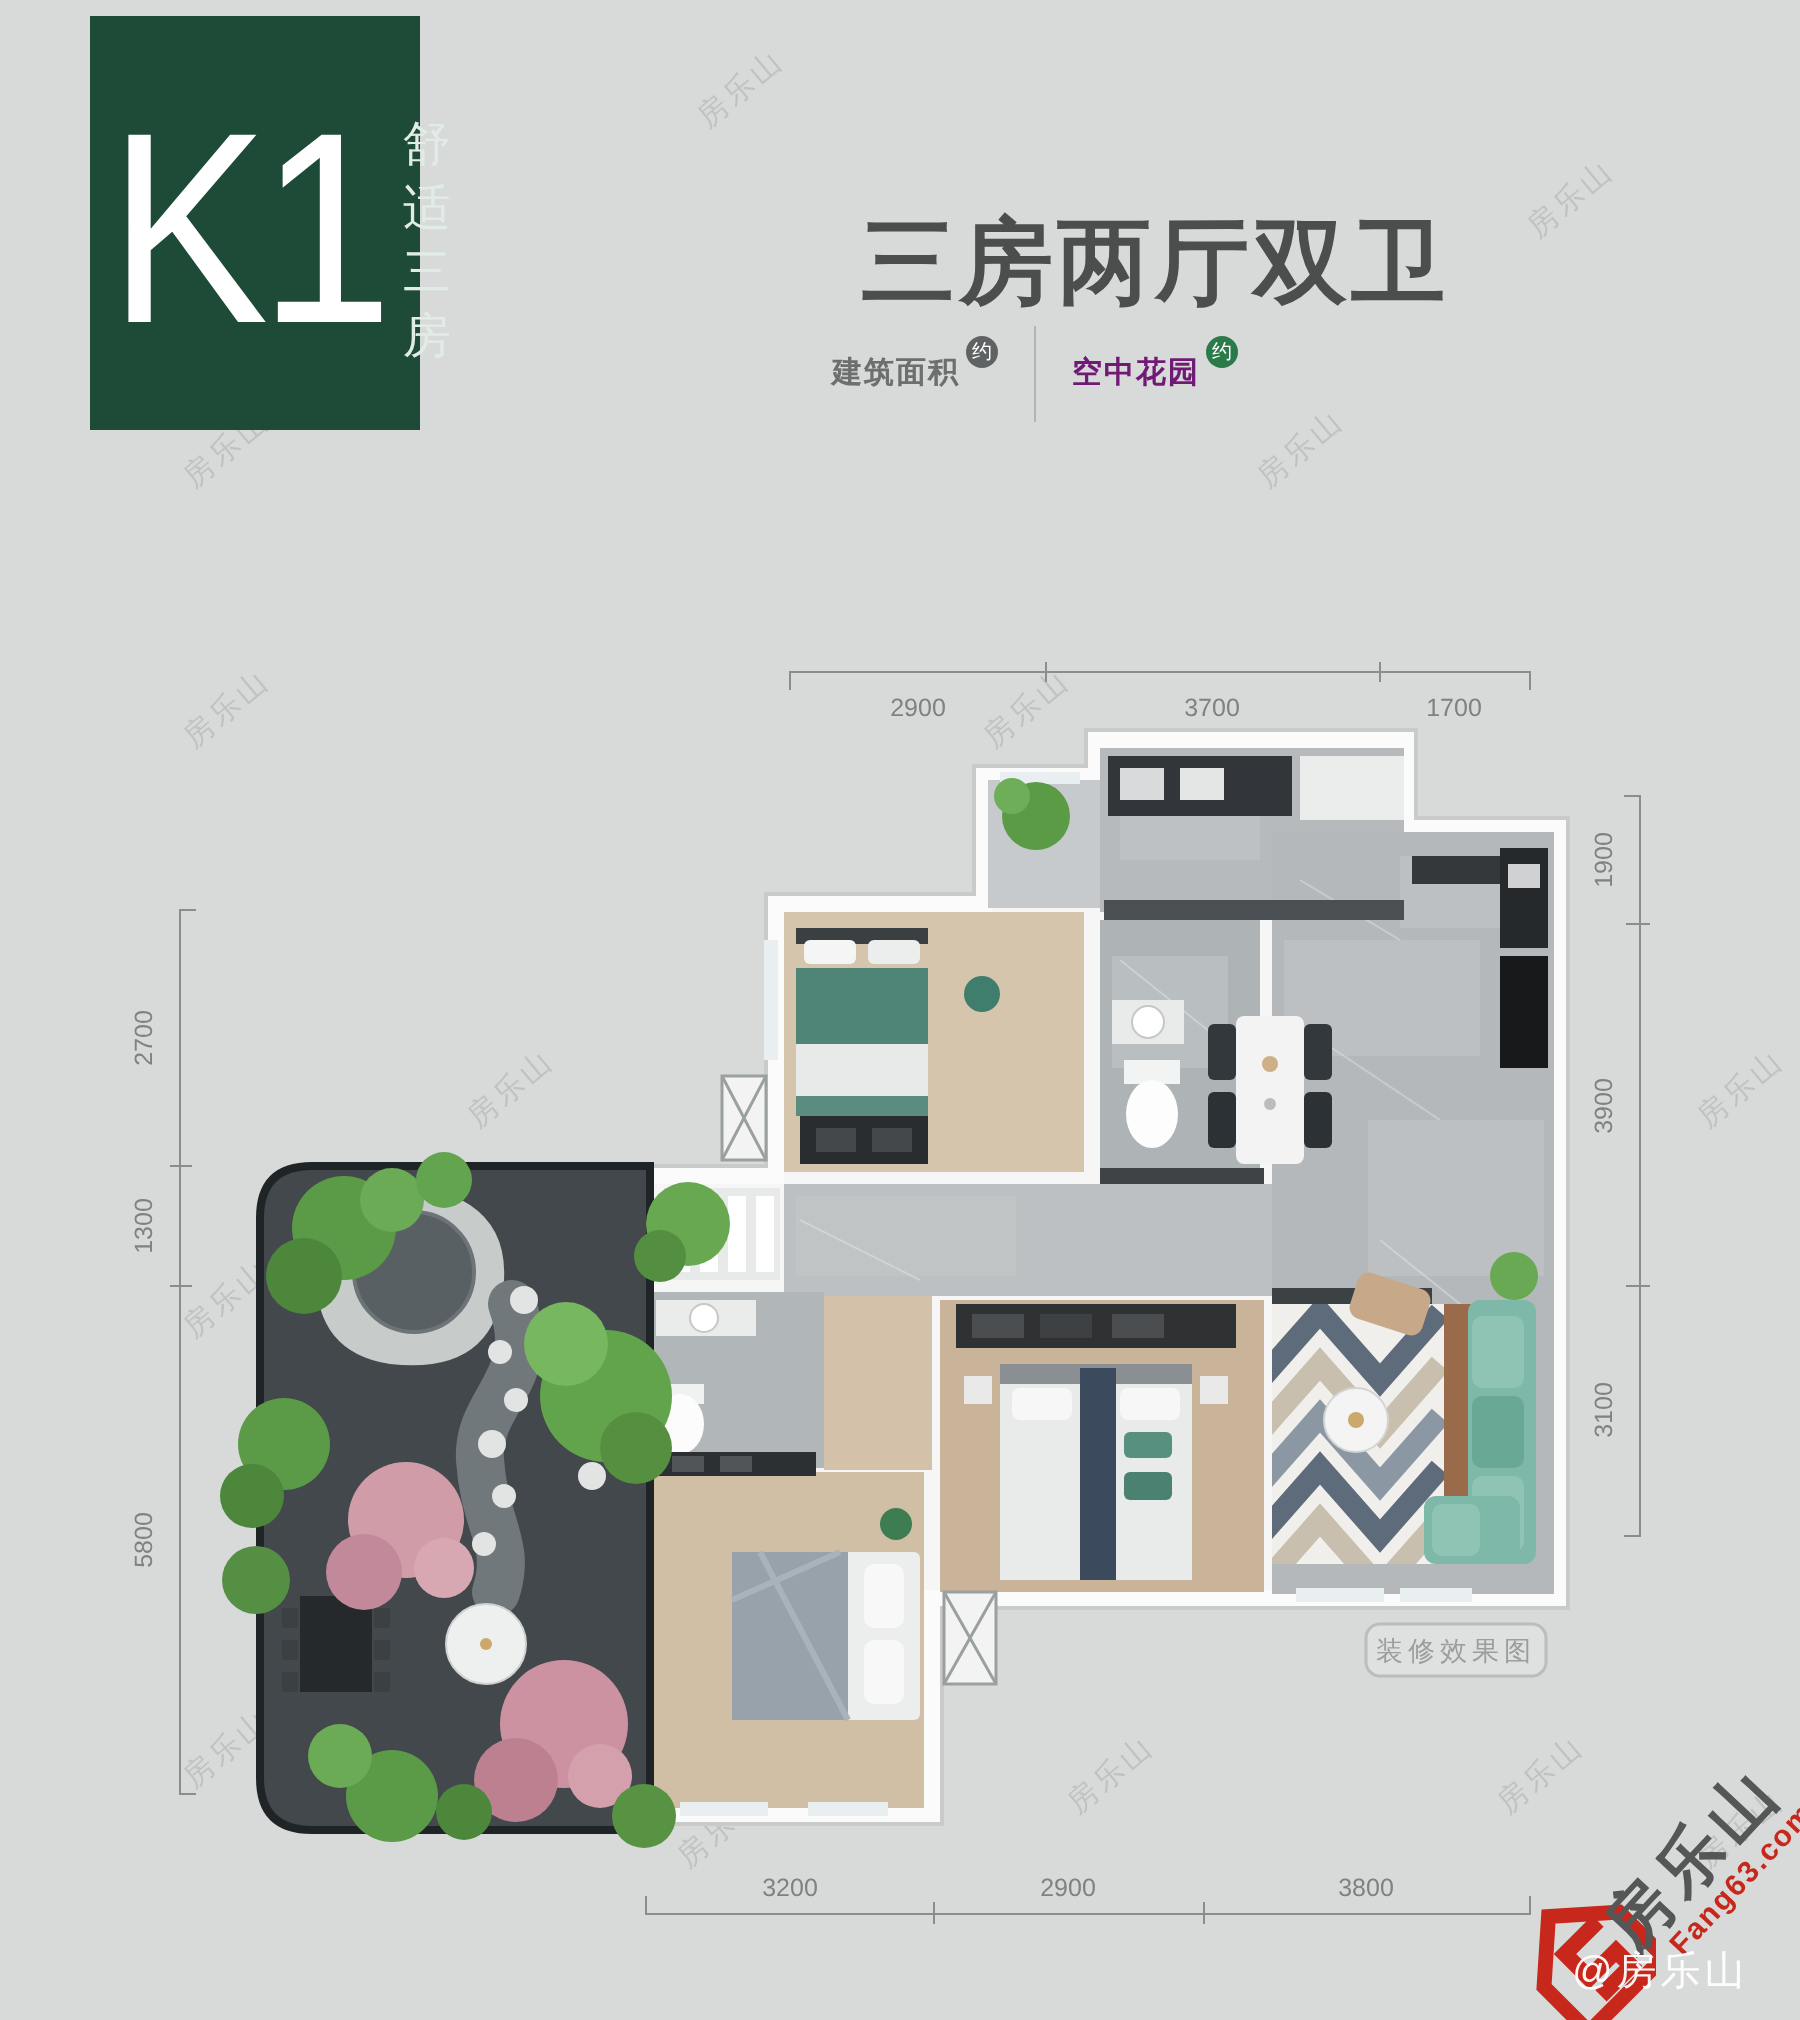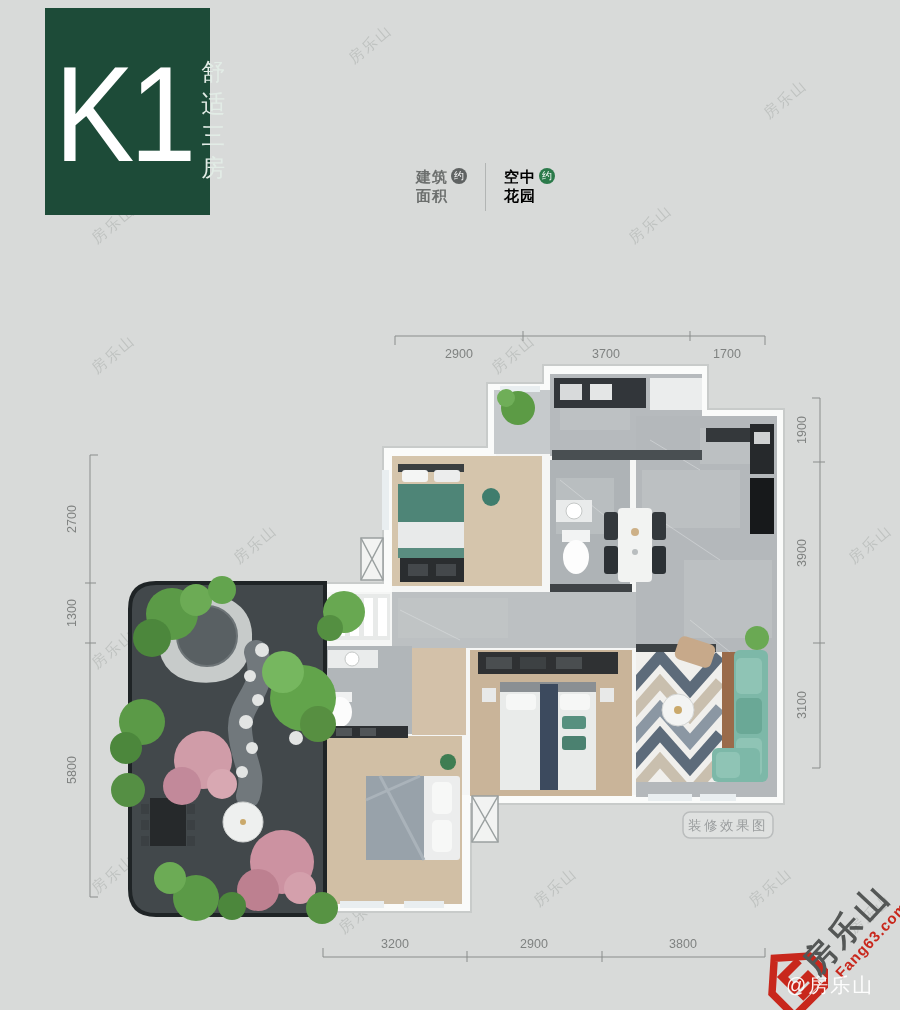--- a/index.html
+++ b/index.html
@@ -15,23 +15,23 @@
          display:flex;flex-direction:row;align-items:center;justify-content:flex-start;}
   .badge .code{font-size:136px;line-height:1.05;color:#ffffff;font-weight:400;letter-spacing:-5px;
                transform:scaleX(.88);margin-top:6px;}
   .badge .sub{font-size:24px;color:#e2ece6;letter-spacing:5px;margin-top:16px;}
 
   
   .main-title{position:absolute;left:380px;top:100px;width:395px;text-align:center;
               font-size:47px;font-weight:700;color:#4b4e4d;letter-spacing:2px;}
   .area-row{position:absolute;left:416px;top:163px;display:flex;align-items:center;}
   .area-item{display:flex;align-items:center;}
-  .area-label{display:flex;flex-direction:column;font-size:15px;line-height:1.25;color:#6c6f6e;
+  .area-label{display:flex;flex-direction:row;font-size:15px;line-height:1.25;color:#6c6f6e;
               letter-spacing:1px;font-weight:700;}
-  .area-item.green .area-label{color:#000000;}
+  .area-item.green .area-label{color:#701a75;}
   .approx{width:16px;height:16px;border-radius:50%;background:#5f6262;color:#fff;font-size:10px;
           display:flex;align-items:center;justify-content:center;margin:-22px 4px 0 3px;flex:none;}
   .area-item.green .approx{background:#2b7a4a;}
   .area-value{font-size:60px;font-weight:600;color:#56595a;line-height:.9;letter-spacing:-1px;}
   .area-item.green .area-value{color:#2b7a4a;}
   .area-value sup{font-size:26px;font-weight:700;vertical-align:28px;letter-spacing:0;}
   .divider{width:1px;height:48px;background:#b2b5b4;margin:0 18px 0 14px;}
 
   
   svg.plan{position:absolute;left:0px;top:0px;}
@@ -70,20 +70,21 @@
       <span class="wm" style="left: 530px; top: 878px;">房乐山</span>
       <span class="wm" style="left: 745px; top: 878px;">房乐山</span>
       <span class="wm" style="left: 845px; top: 905px;">房乐山</span>
     </div>
 
   <div class="badge">
     <div class="code">K1</div>
     <div class="sub">舒适三房</div>
   </div>
 
+  <div class="main-title">三房两厅双卫</div>
 
   <div class="area-row">
     <div class="area-item">
       <div class="area-label">
         <span>建筑</span>
         <span>面积</span>
       </div>
       <span class="approx">约</span>
     </div>
     <div class="divider"></div>

